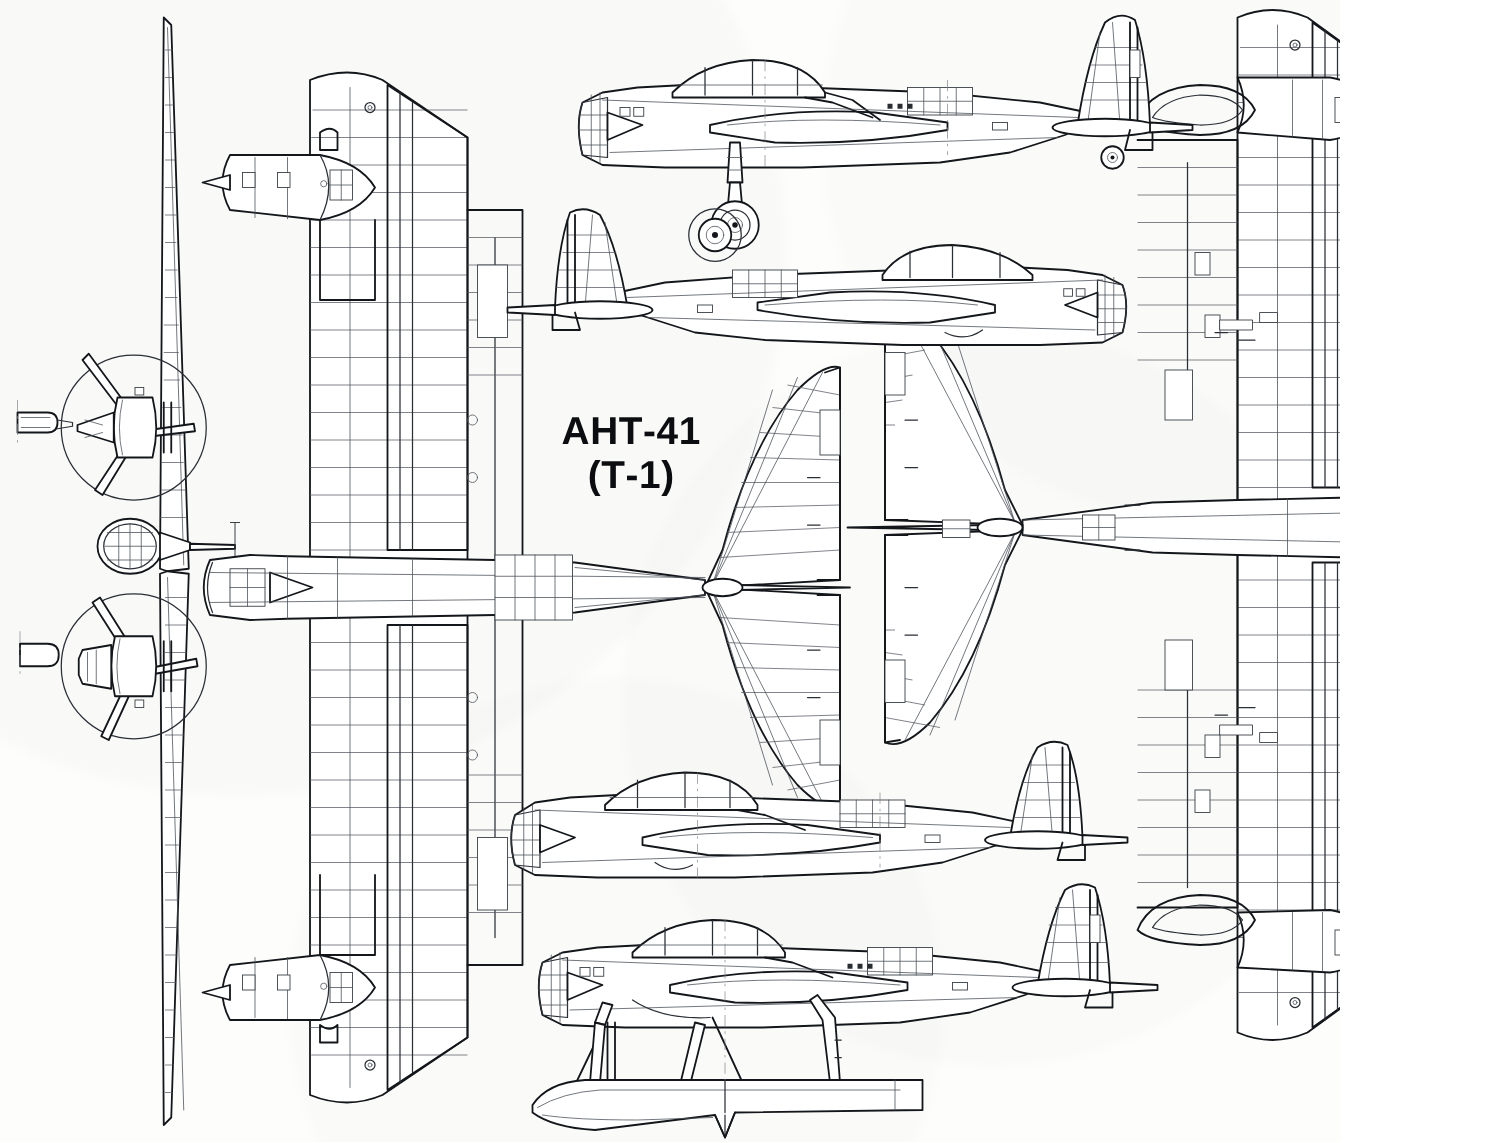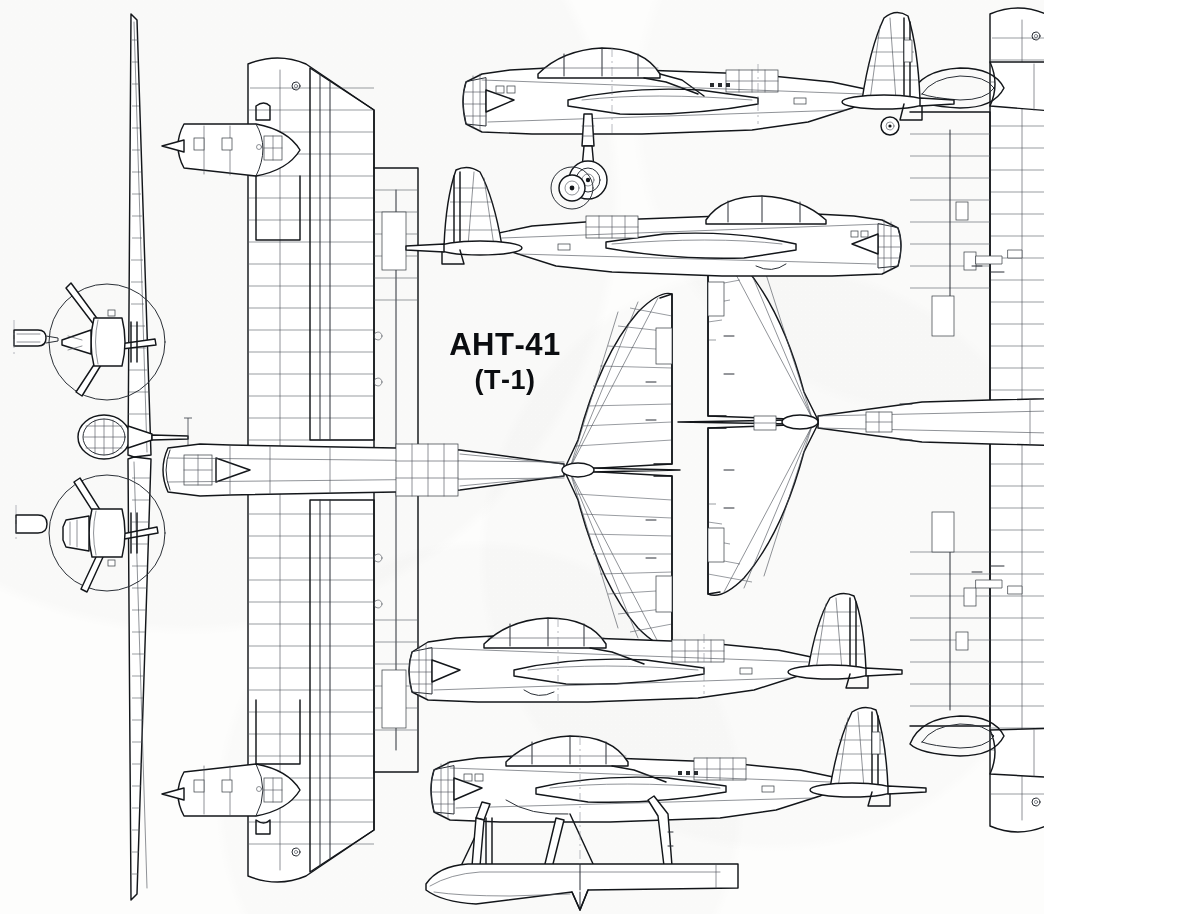--- a/index.html
+++ b/index.html
@@ -7,20 +7,21 @@
   body{
     font-family:"Liberation Sans", sans-serif;
     -webkit-font-smoothing:antialiased;
   }
   #sheet{
     position:relative;
     width:1044px;
     height:914px;
     background:#fdfdfc;
     overflow:hidden;
+    padding-left:28px;
   }
   
   #paper-grain{
     position:absolute;inset:0;
     background:
       radial-gradient(circle at 18% 22%, rgba(0,0,0,.014) 0 38%, rgba(0,0,0,0) 39%),
       radial-gradient(circle at 74% 61%, rgba(0,0,0,.012) 0 30%, rgba(0,0,0,0) 31%),
       radial-gradient(circle at 46% 88%, rgba(0,0,0,.010) 0 26%, rgba(0,0,0,0) 27%),
       radial-gradient(circle at 90% 12%, rgba(0,0,0,.010) 0 24%, rgba(0,0,0,0) 25%);
     pointer-events:none;
@@ -39,21 +40,21 @@
   
   #title-block{
     position:absolute;
     text-align:center;
     color:#0b0d10;
     font-weight:700;
     letter-spacing:.5px;
     user-select:none;
   }
   #title-block .t1{font-size:31px;line-height:34px;}
-  #title-block .t2{font-size:27px;line-height:36px;}
+  #title-block .t2{font-size:31px;line-height:36px;}
 </style>
 </head>
 <body>
 
 <div id="sheet">
   <div id="paper-grain"></div>
 
   <svg class="view" style="left:0px;top:0px;" width="215" height="914" viewBox="0 0 215 914">
 
     <path class="ol" d="M131 14 L137 20 L151 455 L134 457 L128 455 Z"></path>

